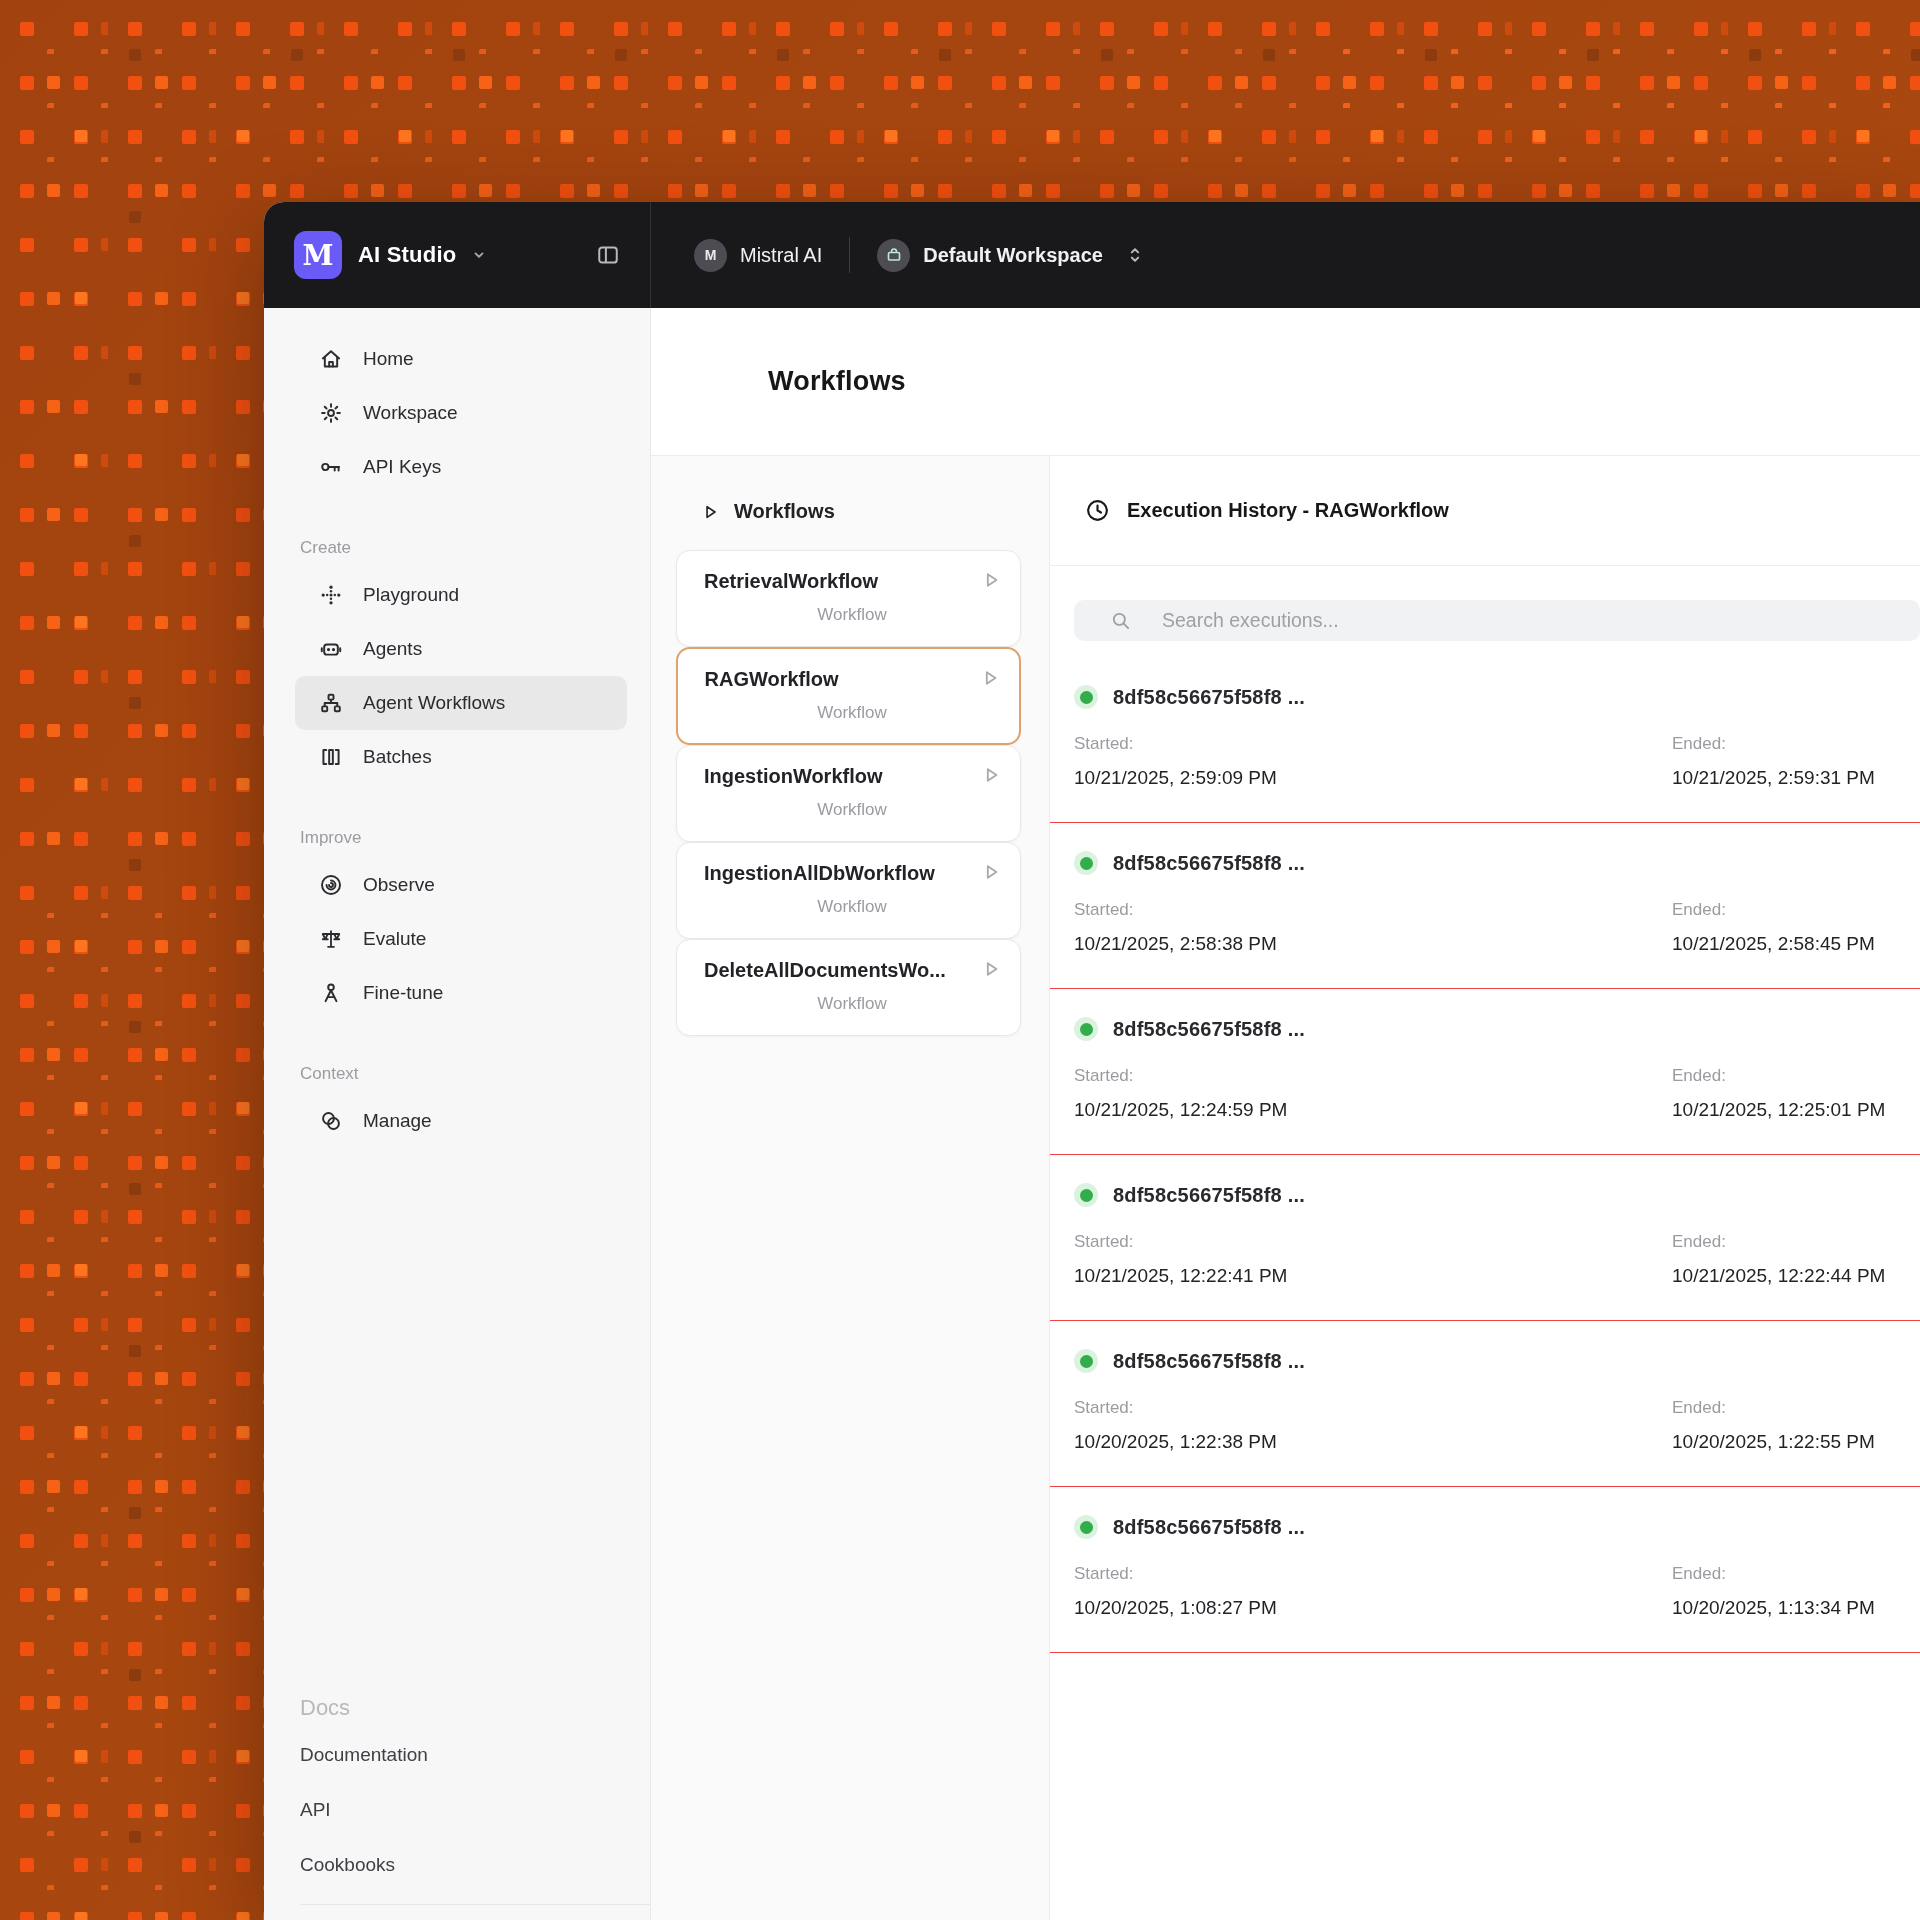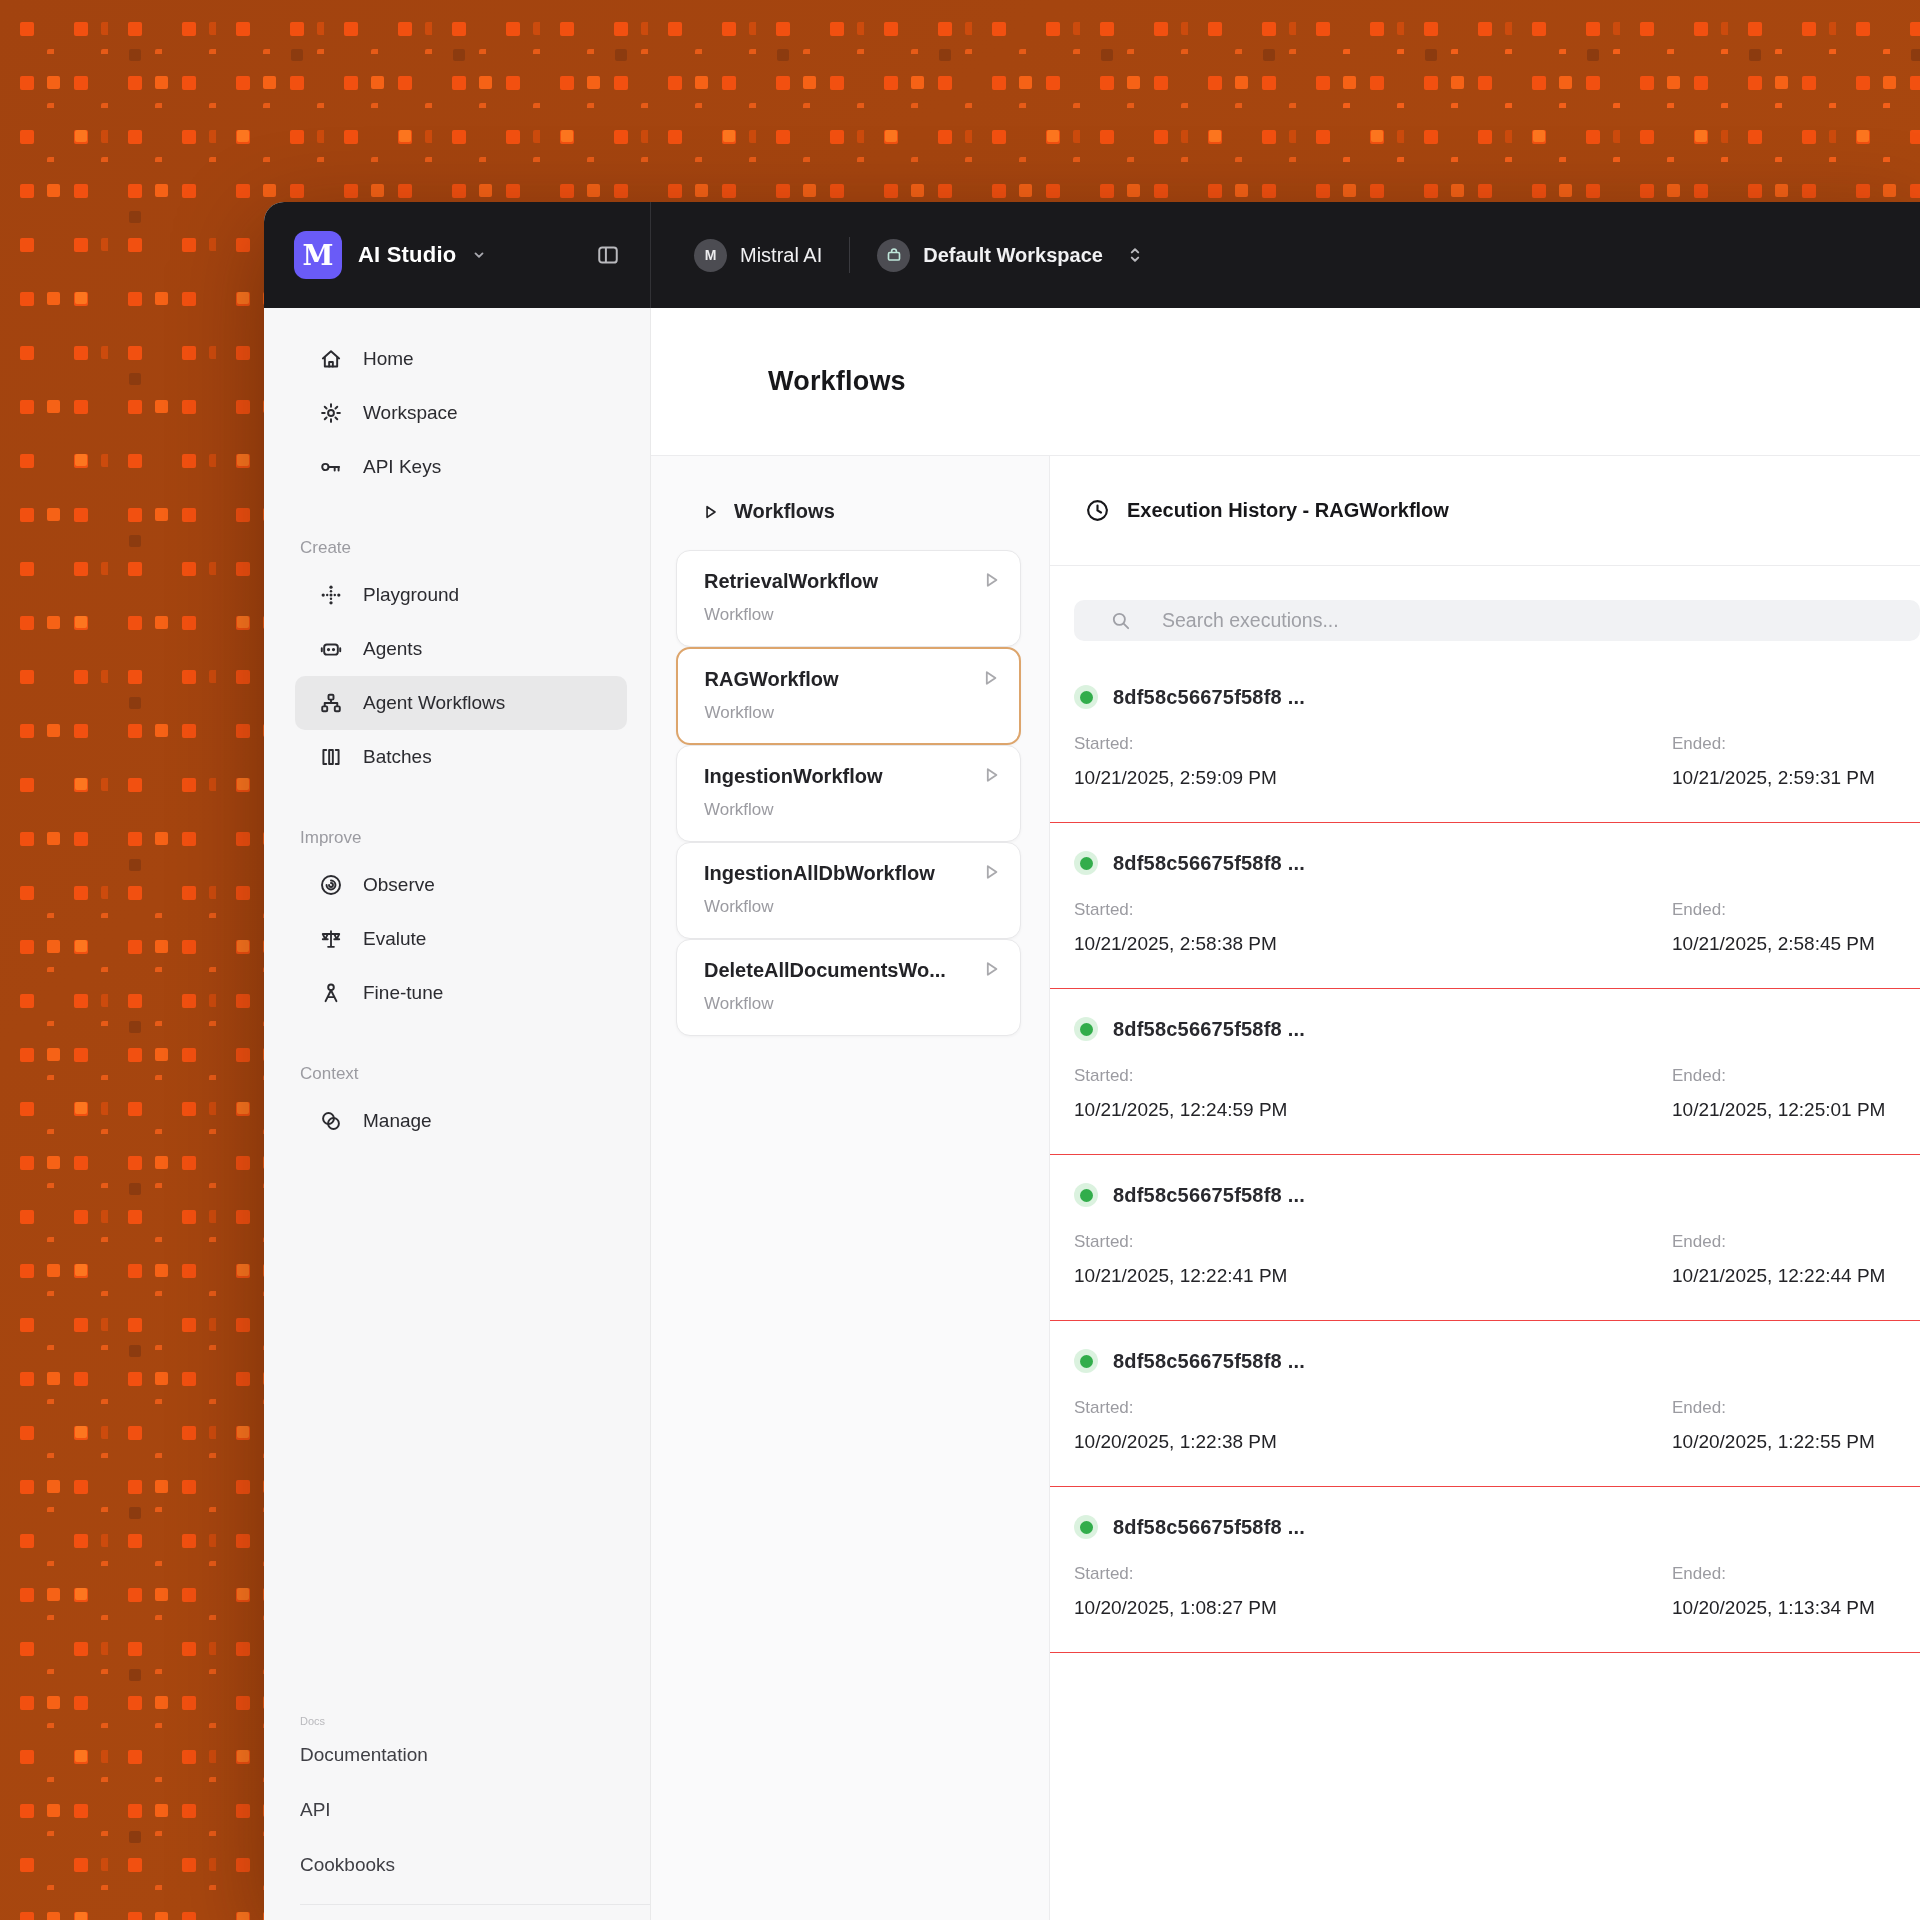--- a/index.html
+++ b/index.html
@@ -42,41 +42,41 @@
 
   
   .sidebar{width:387px;flex:0 0 auto;background:#f7f7f8;border-right:1px solid #e9e9ea;box-sizing:border-box;
            display:flex;flex-direction:column;padding-top:24px;}
   .nav-item{height:54px;margin:0 23px 0 31px;border-radius:10px;display:flex;align-items:center;padding-left:23px;gap:19px;cursor:pointer;}
   .nav-item.selected{background:#e8e8e9;}
   .nav-item .nicon{color:#2b2b30;flex:0 0 auto;}
   .nav-item .nlabel{font-size:19px;color:#2b2b30;}
   .sec-label{margin:44px 0 10px 36px;font-size:17px;color:#9b9ba1;}
   .side-footer{margin-top:auto;padding-left:36px;}
-  .docs-label{font-size:11px;color:#b9b9bd;}
+  .docs-label{font-size:22px;color:#b9b9bd;margin-bottom:6px;}
   .side-link{height:55px;display:flex;align-items:center;font-size:19px;color:#3f3f45;cursor:pointer;}
   .side-end{border-top:1px solid #e7e7e9;height:15px;margin-top:12px;}
 
   
   .main{flex:1;display:flex;flex-direction:column;background:#fff;min-width:0;}
   .page-head{height:148px;flex:0 0 auto;display:flex;align-items:center;padding-left:117px;border-bottom:1px solid #ececee;box-sizing:border-box;}
   .page-title{font-size:27px;font-weight:700;color:#17171a;letter-spacing:.2px;}
   .content{flex:1;display:flex;min-height:0;}
 
   
   .list-col{width:399px;flex:0 0 auto;box-sizing:border-box;border-right:1px solid #ececee;background:#fafafb;
             padding:0 28px 0 25px;}
   .list-head{display:flex;align-items:center;gap:13px;margin:44px 0 0 23px;color:#232327;}
   .list-head .txt{font-size:20px;font-weight:600;}
   .cards{margin-top:27px;display:flex;flex-direction:column;}
   .card{background:#fff;border:1.5px solid #e8e8ea;border-radius:14px;padding:19px 20px 21px 27px;position:relative;
         box-shadow:0 1px 3px rgba(0,0,0,.04);cursor:pointer;}
   .card.selected{border:2px solid var(--accent_orange,#dda56c);padding:18.5px 19.5px 20.5px 26.5px;}
   .card .name{font-size:20px;font-weight:600;color:#232327;white-space:nowrap;overflow:hidden;}
-  .card .type{font-size:17px;color:#9b9ba1;margin-top:12px;}
+  .card .type{font-size:17px;color:#9b9ba1;margin-top:12px;text-align:center;}
   .card .play{position:absolute;top:17px;right:17px;color:#a9a9ad;}
 
   
   .hist-col{flex:1;display:flex;flex-direction:column;min-width:0;}
   .hist-head{height:110px;flex:0 0 auto;display:flex;align-items:center;gap:16px;padding-left:34px;border-bottom:1px solid #ececee;box-sizing:border-box;color:#17171a;}
   .hist-title{font-size:20px;font-weight:700;}
   .search-row{padding:34px 0 16px 24px;}
   .search-bar{height:41px;background:#f1f2f4;border-radius:10px;display:flex;align-items:center;gap:28px;padding-left:35px;}
   .search-bar .sicon{color:#9fa0a6;flex:0 0 auto;}
   .search-input{border:none;outline:none;background:transparent;font-family:"Liberation Sans",sans-serif;

